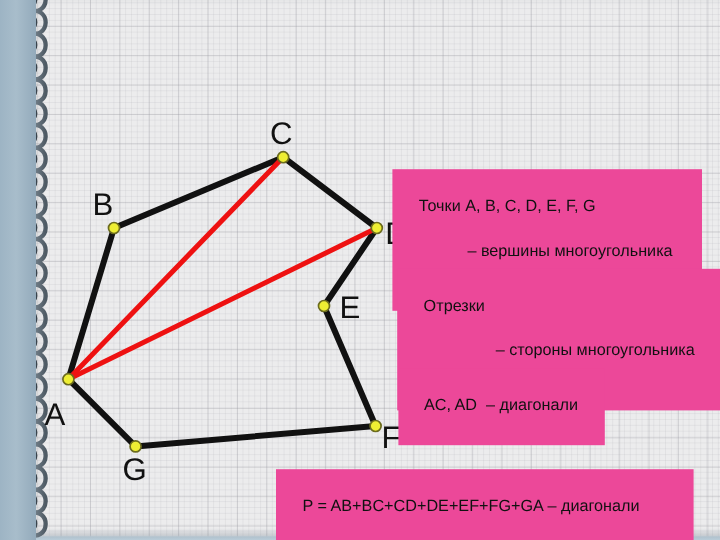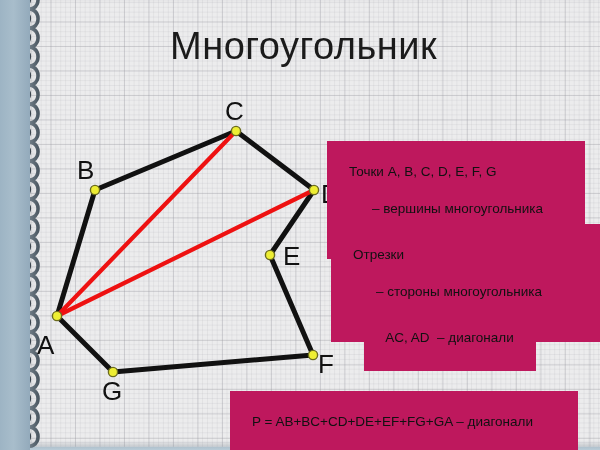--- a/index.html
+++ b/index.html
@@ -84,33 +84,33 @@
     position: absolute;
     font-size: 26px;
     color: #111111;
     line-height: 1;
     white-space: nowrap;
   }
 
   
   .callout {
     position: absolute;
-    background: #be185d;
+    background: #ec4899;
     color: #111111;
     font-size: 13.5px;
     line-height: 1.35;
     padding: 4px 7px 5px 7px;
     box-sizing: border-box;
     white-space: pre;
   }
   #callout-vertices { left: 327px; top: 141px; width: 258px; }
   #callout-sides    { left: 331px; top: 224px; width: 292px; }
-  #callout-diagonals{ left: 332px; top: 307px; width: 172px; font-size: 13.5px; margin-left: 32px; }
+  #callout-diagonals{ left: 332px; top: 307px; width: 172px; font-size: 13.5px; }
   #callout-perimeter{ left: 230px; top: 391px; width: 348px; font-size: 13.5px; }
-  .indent { display: block; padding-left: 38px; }
+  .indent { display: block; padding-left: 38px; text-align: center; }
 </style>
 </head>
 <body>
 
 <div id="page">
 
   <div id="paper"></div>
   <div id="paper-bottom-edge"></div>
 
   <div id="binding">
@@ -150,21 +150,20 @@
         <use href="#coil" x="0" y="332"></use>
         <use href="#coil" x="0" y="351"></use>
         <use href="#coil" x="0" y="370"></use>
         <use href="#coil" x="0" y="389"></use>
         <use href="#coil" x="0" y="408"></use>
         <use href="#coil" x="0" y="427"></use>
       </g>
     </svg>
   </div>
 
-  <div id="title">Многоугольник</div>
 
   <svg id="figure" viewBox="0 0 600 450">
     <g>
       <polygon id="poly" points="57,316 95,190 236,131 314,190 270,255 313,355 113,372" fill="none" stroke="#111111" stroke-width="5" stroke-linejoin="round" stroke-linecap="round"></polygon>
     </g>
     <g>
       <line id="diag-ac" x1="57" y1="316" x2="236" y2="131" stroke="#ee1111" stroke-width="4.2" stroke-linecap="round"></line>
       <line id="diag-ad" x1="57" y1="316" x2="314" y2="190" stroke="#ee1111" stroke-width="4.2" stroke-linecap="round"></line>
     </g>
     <g id="vertex-dots">

